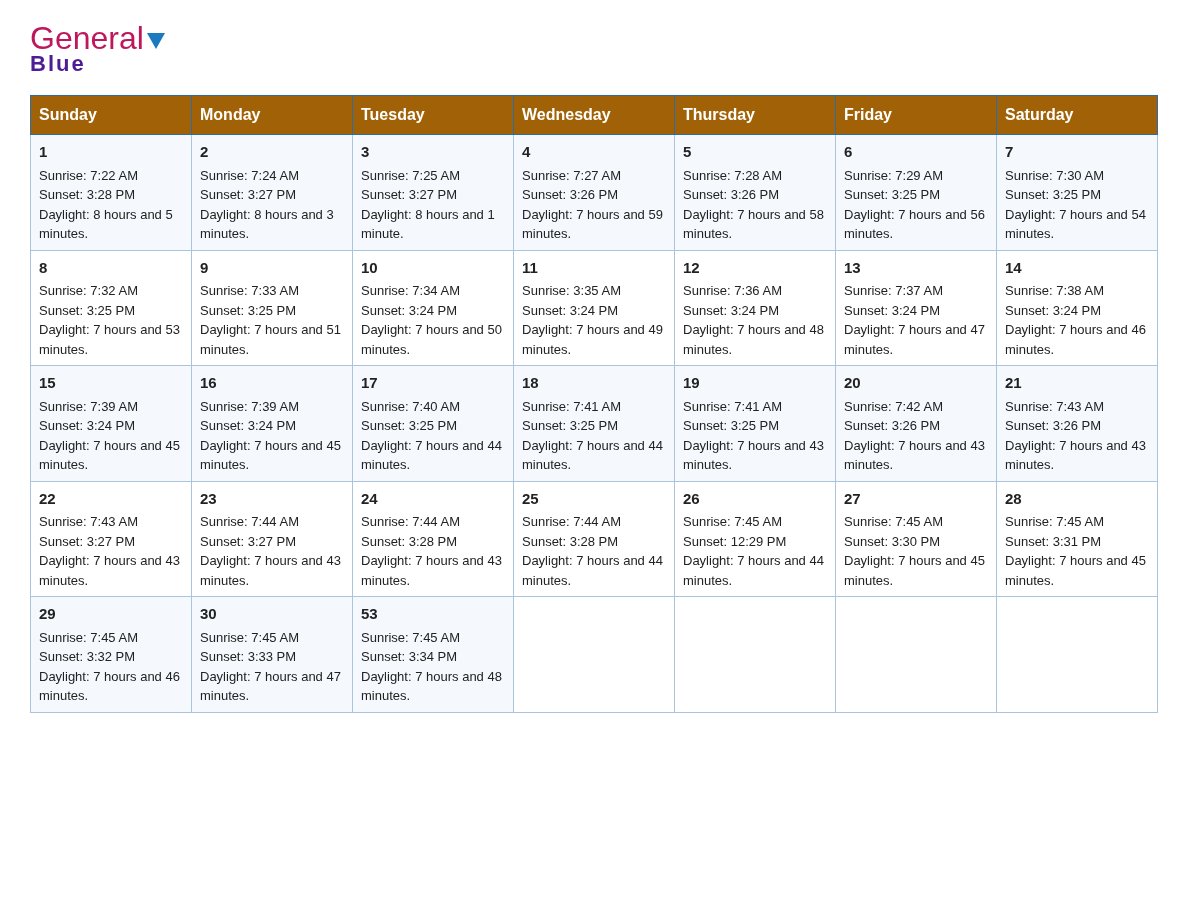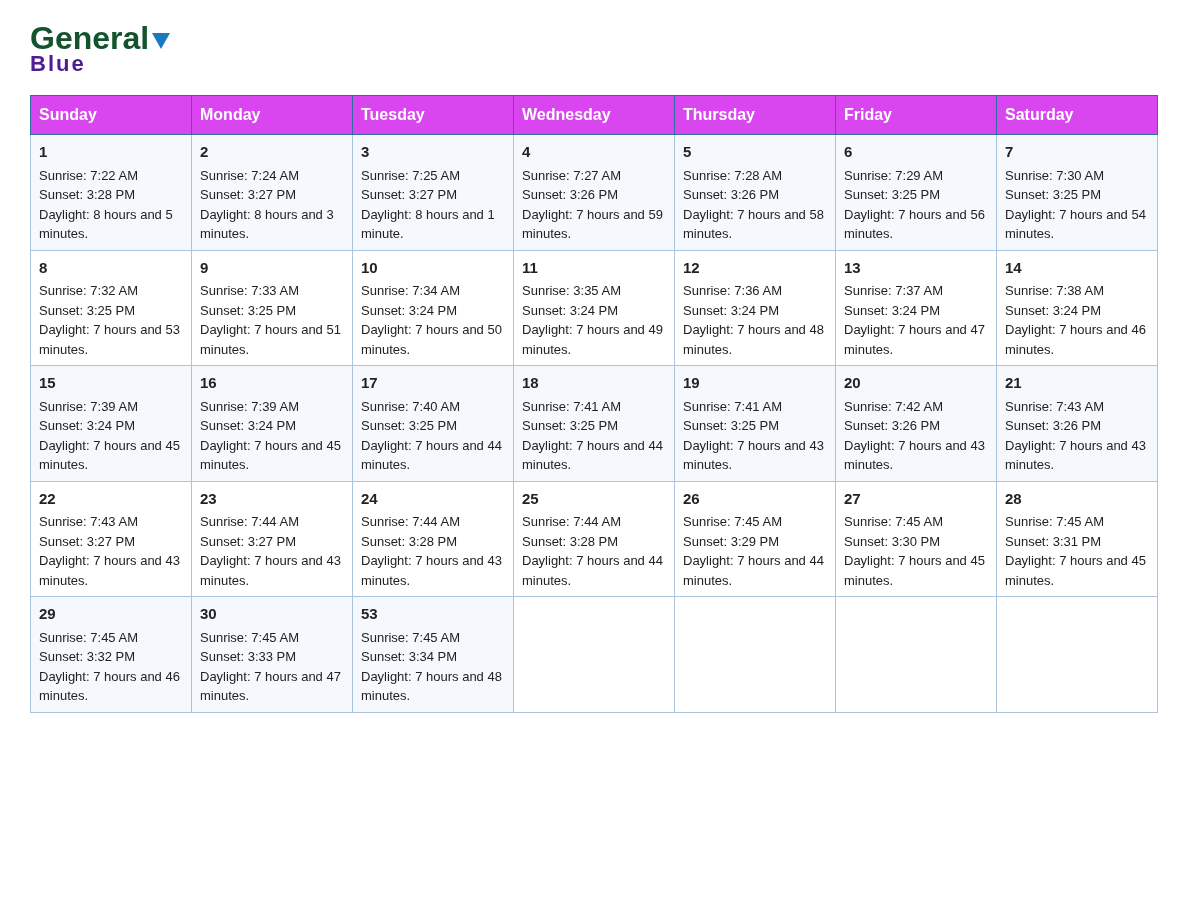--- a/index.html
+++ b/index.html
@@ -36,21 +36,21 @@
       font-weight: normal;
       color: #555;
       margin-top: 4px;
     }
     table {
       width: 100%;
       border-collapse: collapse;
       table-layout: fixed;
     }
     thead tr th {
-      background-color: #d946ef;
+      background-color: #a16207;
       color: #fff;
       padding: 10px 8px;
       font-size: 16px;
       font-weight: bold;
       text-align: left;
       border: 1px solid #2e6da4;
     }
     tbody tr td {
       border: 1px solid #aac4de;
       vertical-align: top;
@@ -75,21 +75,21 @@
     tbody tr td:empty {
       background: #fff;
     }
   </style>
 </head>
 <body>
 
 <div class="header">
   <div class="logo">
     <div style="display:flex;align-items:center;">
-      <span style="font-size:32px;font-weight:bold;color:#14532d;">General</span>
+      <span style="font-size:32px;font-weight:normal;color:#be185d;">General</span>
       <span style="display:inline-block;width:0;height:0;border-left:9px solid transparent;border-right:9px solid transparent;border-top:16px solid #1a7abf;margin-left:3px;margin-bottom:-4px;"></span>
     </div>
     <div style="color:#4c1d95;font-size:22px;font-weight:bold;margin-top:-6px;letter-spacing:2px;">Blue</div>
   </div>
 </div>
 
 <table>
   <thead>
     <tr>
       <th>Sunday</th>
@@ -255,21 +255,21 @@
       </td>
         <td>
         <span class="day-num">25</span>
         <span>Sunrise: 7:44 AM</span><br>
         <span>Sunset: 3:28 PM</span><br>
         <span>Daylight: 7 hours and 44 minutes.</span>
       </td>
         <td>
         <span class="day-num">26</span>
         <span>Sunrise: 7:45 AM</span><br>
-        <span>Sunset: 3:29 PM</span><br>
+        <span>Sunset: 12:29 PM</span><br>
         <span>Daylight: 7 hours and 44 minutes.</span>
       </td>
         <td>
         <span class="day-num">27</span>
         <span>Sunrise: 7:45 AM</span><br>
         <span>Sunset: 3:30 PM</span><br>
         <span>Daylight: 7 hours and 45 minutes.</span>
       </td>
         <td>
         <span class="day-num">28</span>

